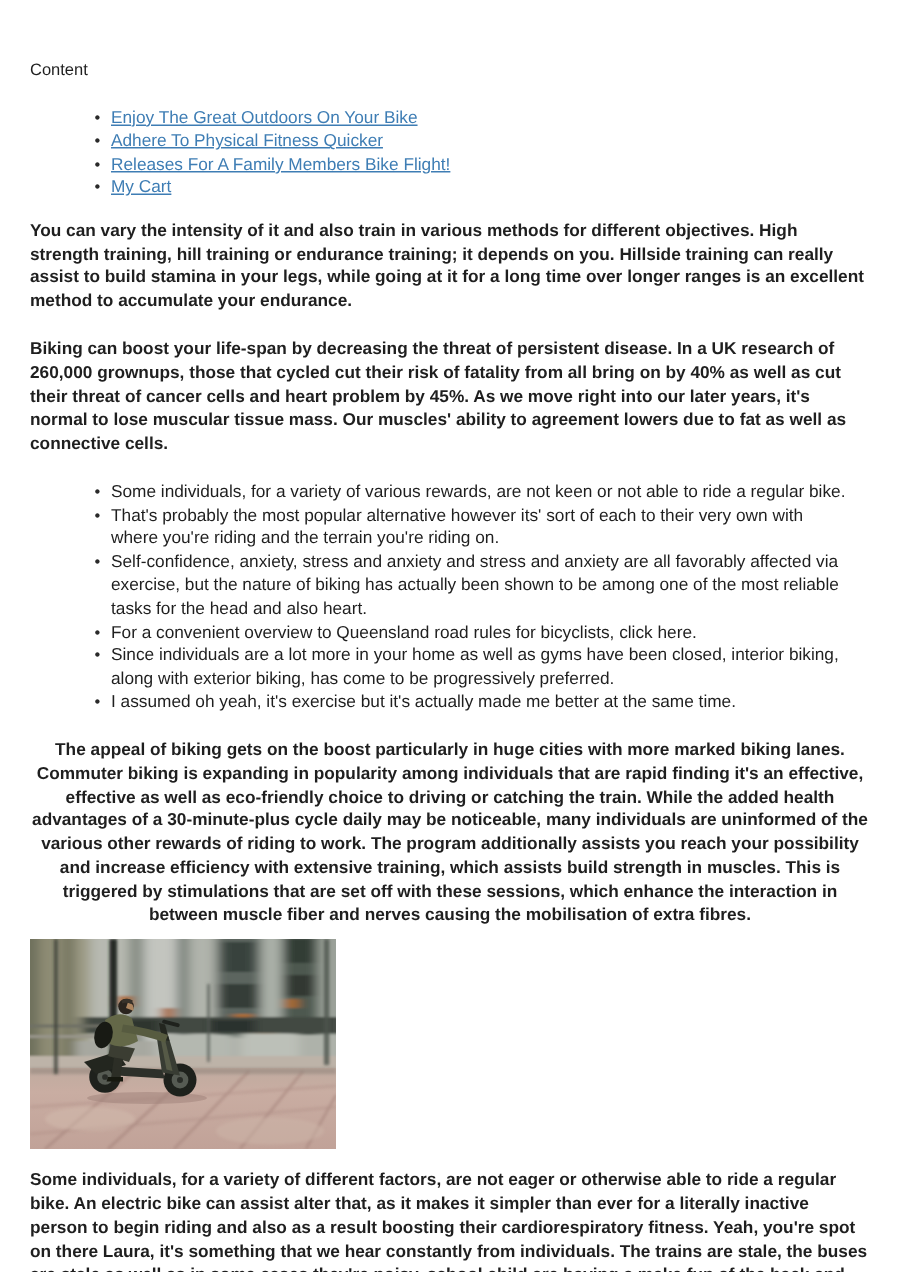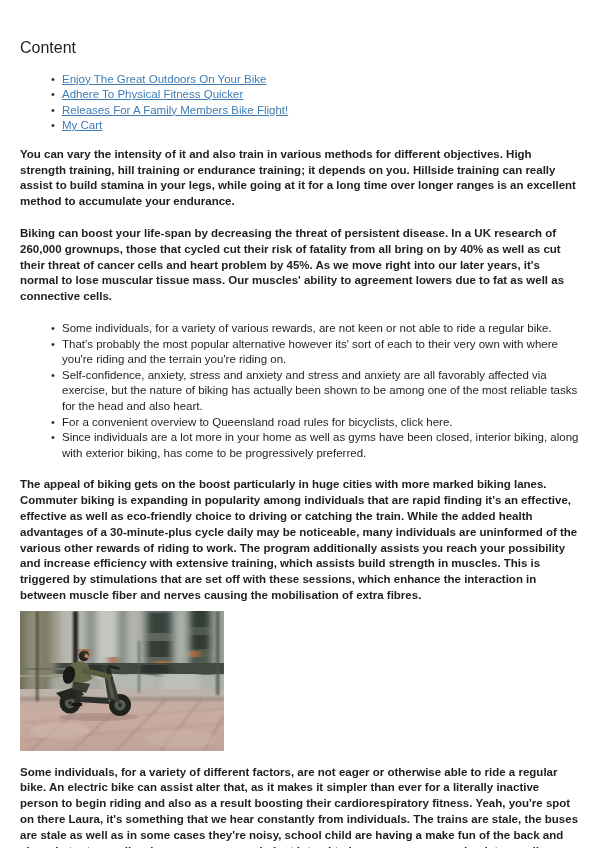--- a/index.html
+++ b/index.html
@@ -7,38 +7,38 @@
     width: 600px; height: 848px;
     background: #ffffff;
     overflow: hidden;
     font-family: "Liberation Sans", sans-serif;
     font-size: 11.5px;
     line-height: 15.8px;
     color: #1f1f1f;
   }
   .page { box-sizing: border-box; width: 600px; padding: 40px 20px 0 20px; }
 
-  .heading { margin: 0 0 16px 0; font-size: 16px; font-weight: 400; }
+  .heading { margin: 0 0 16px 0; font-size: 11px; font-weight: 400; }
 
-  ul.bullet-list { list-style: none; margin: 0; padding: 0 0 0 42px; }
+  ul.bullet-list { list-style: none; margin: 12px; padding: 0 0 0 42px; }
   ul.bullet-list li { position: relative; margin: 0; padding: 0; }
   ul.bullet-list li::before {
     content: "\2022";
     position: absolute; left: -11px; top: 0;
     color: #2a2a2a; font-size: 11px;
   }
   ul.toc { margin-bottom: 13px; }
   ul.toc li { line-height: 15.5px; }
   ul.mid { margin-bottom: 16px; }
   ul.mid li { line-height: 15.6px; }
 
   a.toc-link { color: #3e7db4; text-decoration: underline; cursor: pointer; }
 
   p { margin: 0 0 16px 0; font-weight: bold; }
-  p.p3 { margin-bottom: 7px; }
+  p.p3 { margin-bottom: 7px; text-align: center; }
 
   figure.photo { margin: 0 0 14px 0; padding: 0; width: 204px; height: 140px; }
   figure.photo svg { display: block; }
 </style>
 </head>
 <body>
 
 <div class="page">
 
   <p class="heading">Content</p>
@@ -61,20 +61,21 @@
   <p>You can vary the intensity of it and also train in various methods for different objectives. High strength training, hill training or endurance training; it depends on you. Hillside training can really assist to build stamina in your legs, while going at it for a long time over longer ranges is an excellent method to accumulate your endurance.</p>
 
   <p>Biking can boost your life-span by decreasing the threat of persistent disease. In a UK research of 260,000 grownups, those that cycled cut their risk of fatality from all bring on by 40% as well as cut their threat of cancer cells and heart problem by 45%. As we move right into our later years, it's normal to lose muscular tissue mass. Our muscles' ability to agreement lowers due to fat as well as connective cells.</p>
 
   <ul class="bullet-list mid">
     <li>Some individuals, for a variety of various rewards, are not keen or not able to ride a regular bike.</li>
     <li>That's probably the most popular alternative however its' sort of each to their very own with where you're riding and the terrain you're riding on.</li>
     <li>Self-confidence, anxiety, stress and anxiety and stress and anxiety are all favorably affected via exercise, but the nature of biking has actually been shown to be among one of the most reliable tasks for the head and also heart.</li>
     <li>For a convenient overview to Queensland road rules for bicyclists, click here.</li>
     <li>Since individuals are a lot more in your home as well as gyms have been closed, interior biking, along with exterior biking, has come to be progressively preferred.</li>
+    <li>I assumed oh yeah, it's exercise but it's actually made me better at the same time.</li>
   </ul>
 
   <p class="p3">The appeal of biking gets on the boost particularly in huge cities with more marked biking lanes. Commuter biking is expanding in popularity among individuals that are rapid finding it's an effective, effective as well as eco-friendly choice to driving or catching the train. While the added health advantages of a 30-minute-plus cycle daily may be noticeable, many individuals are uninformed of the various other rewards of riding to work. The program additionally assists you reach your possibility and increase efficiency with extensive training, which assists build strength in muscles. This is triggered by stimulations that are set off with these sessions, which enhance the interaction in between muscle fiber and nerves causing the mobilisation of extra fibres.</p>
 
   <figure class="photo" role="img" aria-label="Man riding an electric scooter on a city street, background motion-blurred">
     <svg width="204" height="140" viewBox="0 0 204 140" xmlns="http://www.w3.org/2000/svg">
       <defs>
         <linearGradient id="gnd" x1="0" y1="0" x2="0" y2="1">
           <stop offset="0" stop-color="#bfab9f"></stop>
           <stop offset="0.3" stop-color="#c9ada2"></stop>

